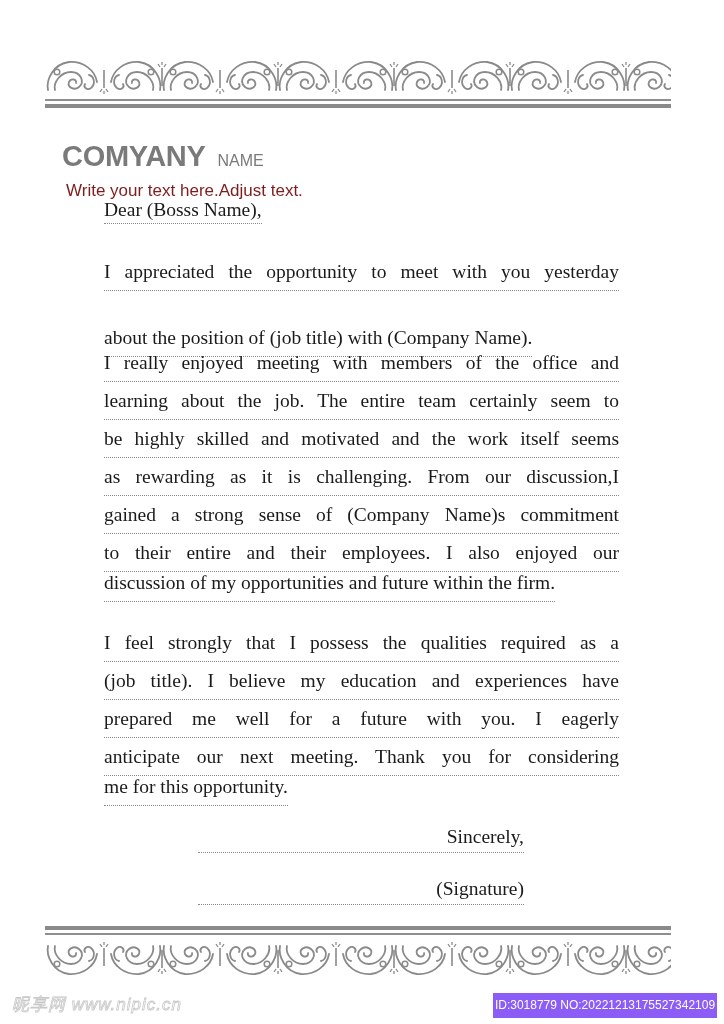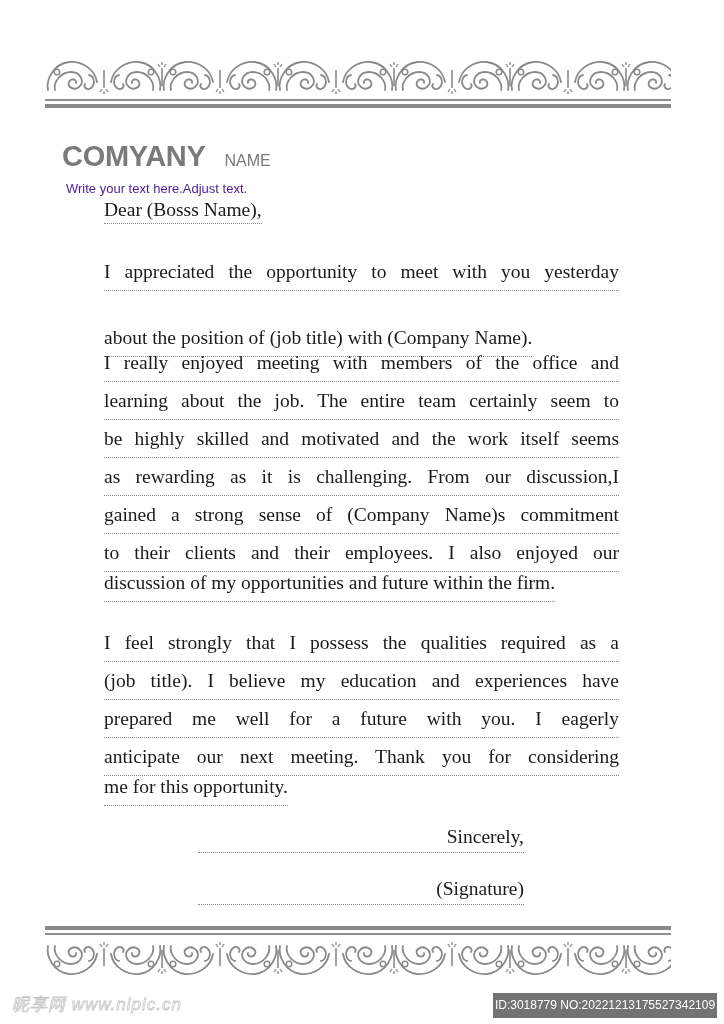--- a/index.html
+++ b/index.html
@@ -12,31 +12,31 @@
     .border-bottom .ornament-row { top: 12px; }
     .rule-thin { position: absolute; left: 0; width: 626px; height: 2px; background: #8e8e8e; }
     .rule-thick { position: absolute; left: 0; width: 626px; height: 4px; background: #8a8a8a; }
     .border-top .rule-thin { top: 41px; }
     .border-top .rule-thick { top: 46px; }
     .border-bottom .rule-thick { top: 0px; }
     .border-bottom .rule-thin { top: 7px; }
 
     .company { position: absolute; left: 62px; top: 140px; color: #7a7a7a; font-family: "Liberation Sans", sans-serif; white-space: nowrap; }
     .company-main { font-size: 29px; font-weight: bold; letter-spacing: -0.3px; }
-    .company-sub { font-size: 16px; margin-left: 19px; }
-    .tagline { position: absolute; left: 66px; top: 181px; font-family: "Liberation Sans", sans-serif; font-size: 13px; color: #4c1d95; white-space: nowrap; }
+    .company-sub { font-size: 16px; margin-left: 12px; }
+    .tagline { position: absolute; left: 66px; top: 181px; font-family: "Liberation Sans", sans-serif; font-size: 17px; color: #7f1d1d; white-space: nowrap; }
 
     .letter { position: absolute; left: 104px; width: 515px; font-family: "Liberation Serif", serif; font-size: 19.5px; color: #1a1a1a; }
     .line { height: 38px; line-height: 38px; white-space: nowrap; border-bottom: 1.5px dotted #8a8a8a; box-sizing: border-box; position: absolute; left: 0; }
     .line.justify { width: 515px; text-align: justify; text-align-last: justify; margin-top: 8px; }
     .line.last { width: auto; }
     .sign-line { position: absolute; left: 198px; width: 326px; height: 30px; border-bottom: 1.5px dotted #8a8a8a; text-align: right; font-family: Liberation Serif, serif; font-size: 19.5px; color: #1a1a1a; line-height: 30px; }
 
     .watermark-left { position: absolute; left: 12px; top: 993px; font-family: "Liberation Sans", sans-serif; font-size: 17px; color: transparent; -webkit-text-stroke: 0.8px #c8c8c8; font-style: italic; white-space: nowrap; letter-spacing: 1px; }
-    .watermark-right { position: absolute; left: 493px; top: 993px; width: 224px; height: 25px; background: #737373; color: #ffffff; font-family: "Liberation Sans", sans-serif; font-size: 12px; line-height: 25px; text-align: center; white-space: nowrap; }
+    .watermark-right { position: absolute; left: 493px; top: 993px; width: 224px; height: 25px; background: #8b5cf6; color: #ffffff; font-family: "Liberation Sans", sans-serif; font-size: 12px; line-height: 25px; text-align: center; white-space: nowrap; }
   </style>
 </head>
 <body>
 
 <div class="border border-top">
   <svg class="ornament-row" viewBox="0 0 626 40" width="626" height="40">
       <g transform="translate(30,20) scale(1,1)">
         <path d="M-27,12 C-29,2 -22,-14 -6,-16 C8,-17 20,-8 22,4 M-20,12 C-22,4 -14,-6 -4,-6 C6,-6 10,4 4,9 C-1,13 -8,9 -6,4 C-4,0 2,1 1,5 M14,-3 C19,-2 21,6 16,10 C12,13 8,9 10,6" fill="none" stroke="#8a8a8a" stroke-width="1.8" stroke-linecap="round"></path>
         <circle cx="-18" cy="-6" r="2.8" fill="none" stroke="#8a8a8a" stroke-width="1.5"></circle>
       </g>
@@ -160,21 +160,21 @@
   <div class="line last" style="top:190px; height:34px; line-height:40px;">Dear (Bosss Name),</div>
 
   <div class="line justify" style="top:245px;">I appreciated the opportunity to meet with you yesterday</div>
   <div class="line last" style="top:283px;margin-top:36px;">about the position of (job title) with (Company Name).</div>
 
   <div class="line justify" style="top:336px;">I really enjoyed meeting with members of the office and</div>
   <div class="line justify" style="top:374px;">learning about the job. The entire team certainly seem to</div>
   <div class="line justify" style="top:412px;">be highly skilled and motivated and the work itself seems</div>
   <div class="line justify" style="top:450px;">as rewarding as it is challenging. From our discussion,I</div>
   <div class="line justify" style="top:488px;">gained a strong sense of (Company Name)s commitment</div>
-  <div class="line justify" style="top:526px;">to their clients and their employees. I also enjoyed our</div>
+  <div class="line justify" style="top:526px;">to their entire and their employees. I also enjoyed our</div>
   <div class="line last" style="top:564px;">discussion of my opportunities and future within the firm.</div>
 
   <div class="line justify" style="top:616px;">I feel strongly that I possess the qualities required as a</div>
   <div class="line justify" style="top:654px;">(job title). I believe my education and experiences have</div>
   <div class="line justify" style="top:692px;">prepared me well for a future with you. I eagerly</div>
   <div class="line justify" style="top:730px;">anticipate our next meeting. Thank you for considering</div>
   <div class="line last" style="top:768px;">me for this opportunity.</div>
 </div>
 
 <div class="sign-line" style="top:822px;">Sincerely,</div>

